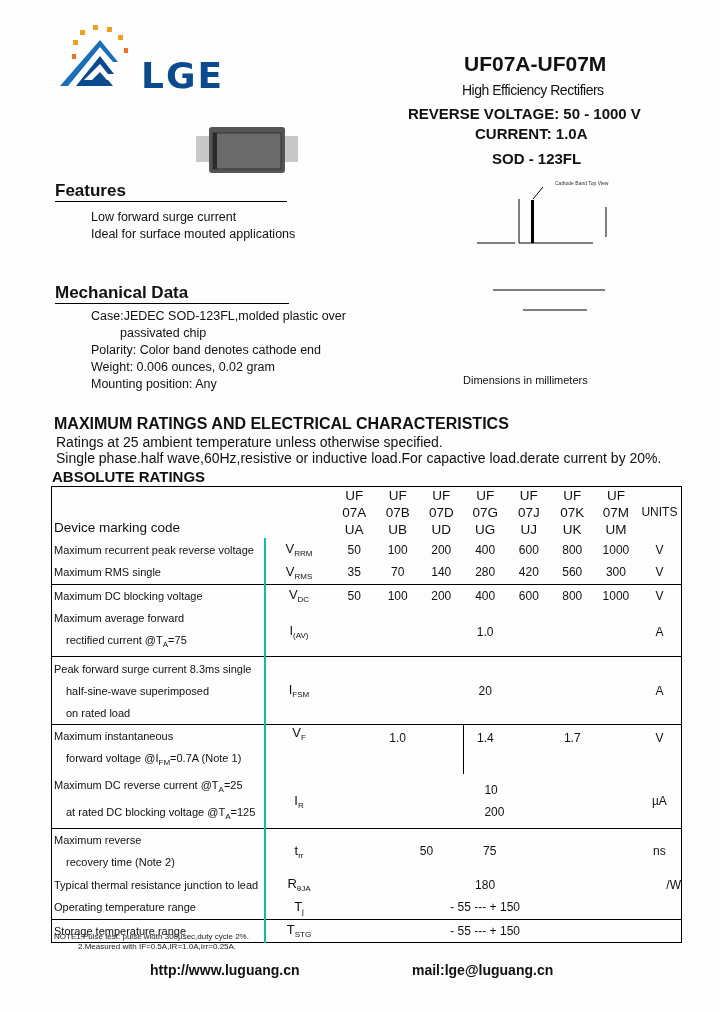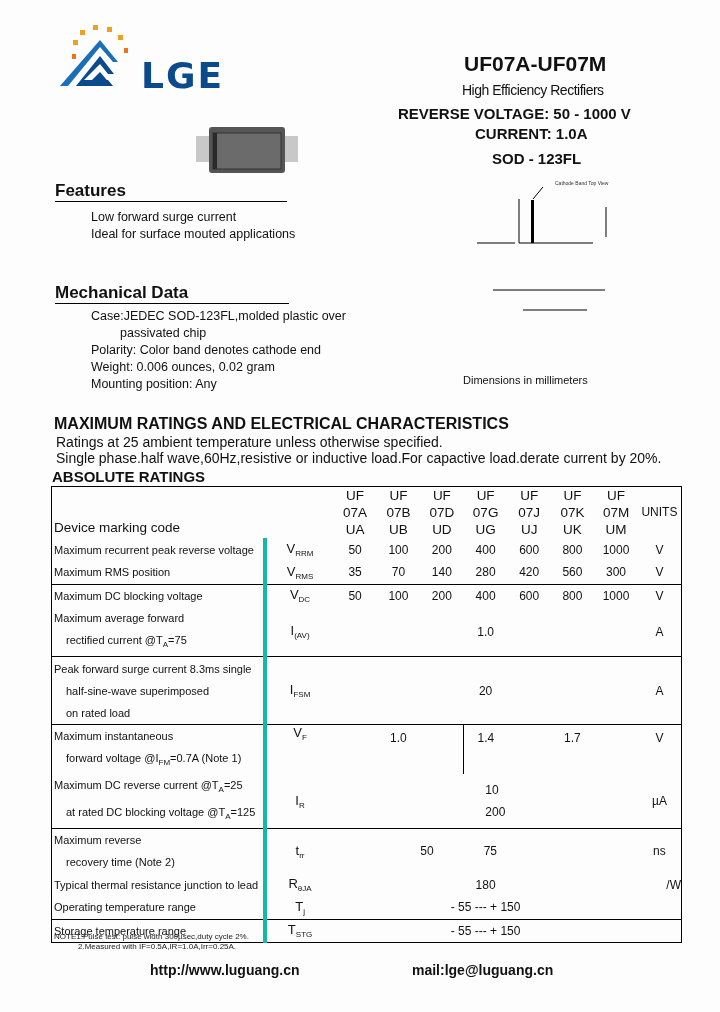--- a/index.html
+++ b/index.html
@@ -2,39 +2,39 @@
 <html><head>
 <meta charset="utf-8">
 <style>
   html, body { margin:0; padding:0; background:#fdfdfd; }
   body { width:720px; height:1012px; position:relative; overflow:hidden;
          font-family:"Liberation Sans", sans-serif; color:#111; }
   .abs { position:absolute; }
   .logo-text { left:141px; top:55px; font-size:36px; font-weight:bold; color:#0b4a8c; letter-spacing:2px; font-family:"DejaVu Sans", sans-serif; }
   .part { left:464px; top:52px; font-size:21px; font-weight:bold; }
   .subtitle { left:462px; top:82px; font-size:14px; letter-spacing:-0.5px; }
-  .rv { left:398px; top:105px; font-size:15px; font-weight:bold; }
+  .rv { left:408px; top:105px; font-size:15px; font-weight:bold; }
   .cur { left:475px; top:125px; font-size:15px; font-weight:bold; }
   .pkg { left:492px; top:150px; font-size:15px; font-weight:bold; }
   .sec-title { font-size:17px; font-weight:bold; border-bottom:1.5px solid #000; }
   .feat-title { left:55px; top:181px; width:232px; }
   .mech-title { left:55px; top:283px; width:234px; }
   .list { font-size:12.5px; line-height:17px; }
   .feat-list { left:91px; top:209px; }
   .mech-list { left:91px; top:308px; }
   .mech-list .indent { padding-left:29px; }
   .dims-caption { left:463px; top:374px; font-size:11px; }
   .max-title { left:54px; top:415px; font-size:16px; font-weight:bold; }
   .note-line { font-size:14px; left:56px; }
   .abs-title { left:52px; top:468px; font-size:15px; font-weight:bold; }
   table.ratings { position:absolute; left:51px; top:486px; width:631px; border-collapse:collapse;
                   border:1.5px solid #000; font-size:12px; }
   table.ratings td { padding:0; vertical-align:middle; }
   .c-desc { width:226px; padding-left:2px !important; font-size:11px; }
-  .c-sym { width:72px; text-align:center; font-size:13px; border-left:4px solid #14b8a6; }
+  .c-sym { width:72px; text-align:center; font-size:13px; border-left:2px solid #14b8a6; }
   .c-val { width:46px; text-align:center; }
   .c-unit { width:44px; text-align:center; }
   .hdr td { font-size:13.5px; line-height:17px;margin-top:32px; }
   .row-sep td { border-top:1px solid #000; }
   .sub { font-size:8px; vertical-align:-3px; }
   .ind { padding-left:12px; display:inline-block; }
   .footnote { left:54px; font-size:8px; color:#222; }
   .links { top:962px; font-size:14px; font-weight:bold; }
   .chip { left:196px; top:127px; width:102px; height:46px; }
 </style>
@@ -157,21 +157,21 @@
     <td class="c-val">50</td>
         <td class="c-val">100</td>
         <td class="c-val">200</td>
         <td class="c-val">400</td>
         <td class="c-val">600</td>
         <td class="c-val">800</td>
         <td class="c-val">1000</td>
     <td class="c-unit">V</td>
   </tr>
   <tr style="height:23px;">
-    <td class="c-desc">Maximum RMS position</td>
+    <td class="c-desc">Maximum RMS single</td>
     <td class="c-sym"><span>V</span><span class="sub">RMS</span></td>
     <td class="c-val">35</td>
         <td class="c-val">70</td>
         <td class="c-val">140</td>
         <td class="c-val">280</td>
         <td class="c-val">420</td>
         <td class="c-val">560</td>
         <td class="c-val">300</td>
     <td class="c-unit">V</td>
   </tr>

